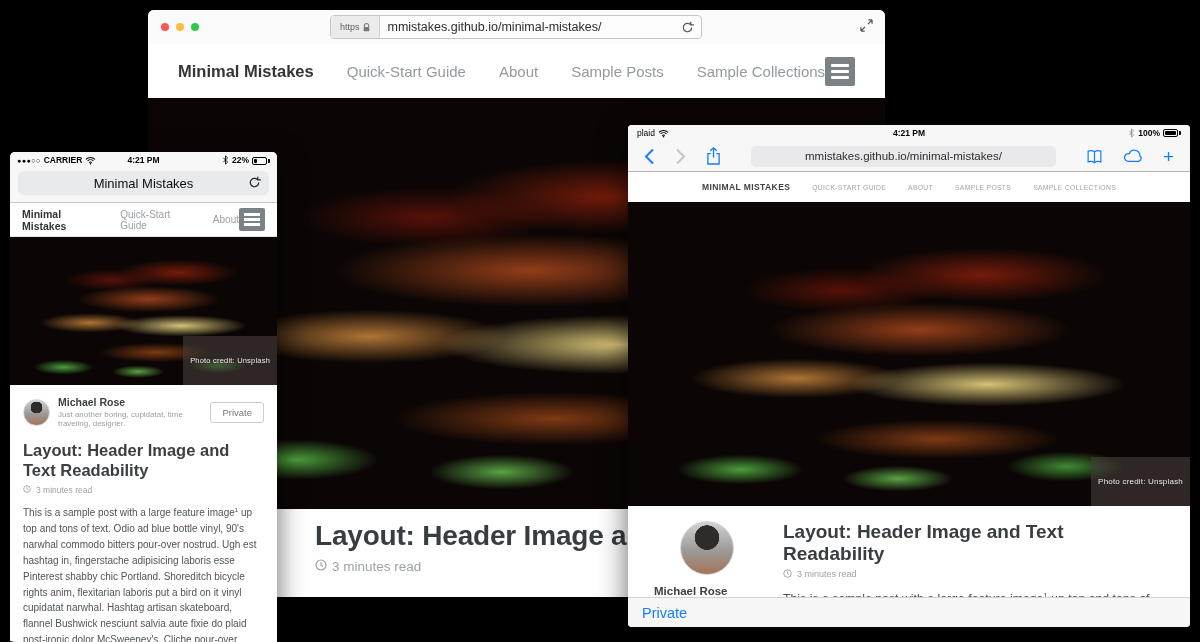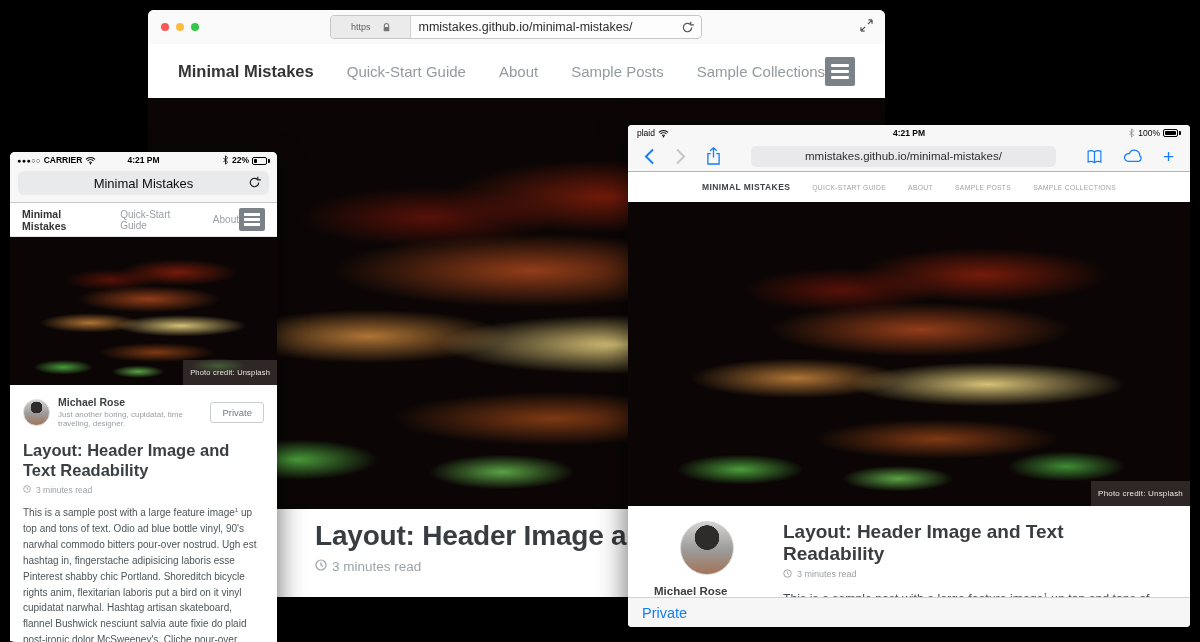--- a/index.html
+++ b/index.html
@@ -13,38 +13,38 @@
     radial-gradient(ellipse 14% 6% at 48% 91%, rgba(104,190,80,.85), rgba(104,190,80,0) 70%),
     radial-gradient(ellipse 15% 7% at 78% 87%, rgba(70,155,58,.9), rgba(70,155,58,0) 70%),
     radial-gradient(ellipse 30% 9% at 55% 78%, rgba(146,66,22,.85), rgba(146,66,22,0) 72%),
     radial-gradient(ellipse 34% 10% at 64% 60%, rgba(225,204,124,.95), rgba(225,204,124,0) 72%),
     radial-gradient(ellipse 26% 9% at 30% 58%, rgba(193,128,58,.9), rgba(193,128,58,0) 72%),
     radial-gradient(ellipse 36% 12% at 52% 42%, rgba(158,66,26,.92), rgba(158,66,26,0) 74%),
     radial-gradient(ellipse 30% 12% at 63% 24%, rgba(122,28,10,.95), rgba(122,28,10,0) 74%),
     radial-gradient(ellipse 24% 10% at 38% 29%, rgba(94,18,8,.9), rgba(94,18,8,0) 72%),
     #0b0605;}
   .credit{position:absolute;right:0;bottom:0;background:rgba(70,62,58,.6);color:#e9e6e2;
-          font-size:8px;padding:8px 7px;letter-spacing:.2px;}
+          font-size:8px;padding:20px 7px;letter-spacing:.2px;}
 
   .meta{display:flex;align-items:flex-start;gap:5px;color:#9da3a7;}
   .avatar{border-radius:50%;background:
     radial-gradient(circle at 50% 30%, #2e2c2a 0 27%, rgba(0,0,0,0) 28%),
     linear-gradient(180deg,#d2d2d2 0%,#9c9a98 55%,#a37458 100%);
     border:1px solid #d8d8d8;}
 
   
   .desktop{position:absolute;left:148px;top:10px;width:737px;height:587px;background:#fff;
            border-radius:6px 6px 0 0;z-index:1;overflow:hidden;box-shadow:0 10px 34px rgba(0,0,0,.55);}
   .d-toolbar{height:34px;background:#fafafa;position:relative;}
   .lights{position:absolute;left:13px;top:13px;display:flex;gap:7px;}
   .light{width:8px;height:8px;border-radius:50%;}
   .d-urlbar{position:absolute;left:182px;top:5px;width:372px;height:24px;background:#fdfdfd;
             border:1px solid #c6c6c6;border-radius:4px;display:flex;align-items:center;overflow:hidden;}
-  .https-badge{display:flex;align-items:center;gap:12px;background:#ebebeb;border-right:1px solid #d2d2d2;
-               height:100%;padding:0 20px;font-size:9px;color:#5f5f5f;}
+  .https-badge{display:flex;align-items:center;gap:3px;background:#ebebeb;border-right:1px solid #d2d2d2;
+               height:100%;padding:0 9px;font-size:9px;color:#5f5f5f;}
   .d-url{font-size:12.5px;color:#2d2d2d;padding-left:8px;flex:1;white-space:nowrap;}
   .d-reload{margin-right:7px;color:#555;display:flex;}
   .d-expand{position:absolute;right:12px;top:9px;color:#5a5a5a;display:flex;}
   .d-nav{height:54px;display:flex;align-items:center;padding:0 36px 0 30px;background:#fff;}
   .d-brand{font-size:16.5px;font-weight:bold;color:#343434;white-space:nowrap;}
   .d-link{font-size:15px;color:#949a9e;margin-left:33px;white-space:nowrap;}
   .burger{margin-left:auto;width:30px;height:29px;background:#7a8288;border-radius:2px;border:0;
           display:flex;flex-direction:column;justify-content:center;align-items:center;gap:3px;cursor:pointer;}
   .burger i{display:block;width:18px;height:3px;background:#fff;border-radius:1px;}
   .d-photo{height:411px;}
@@ -91,21 +91,21 @@
   .p-toolbar{position:absolute;left:0;right:0;bottom:0;height:32px;background:rgba(247,247,248,.97);
              border-top:1px solid #c9c9c9;display:flex;align-items:center;justify-content:space-between;padding:0 22px;}
   .tb-btn{background:none;border:0;padding:0;display:flex;cursor:pointer;}
 
   
   .ipad{position:absolute;left:628px;top:125px;width:562px;height:502px;background:#fff;border-radius:4px;
         z-index:2;overflow:hidden;box-shadow:0 10px 30px rgba(0,0,0,.6);}
   .t-status{height:16px;background:#f7f7f7;display:flex;align-items:center;padding:0 9px;
             font-size:8.5px;color:#000;position:relative;}
   .t-time{position:absolute;left:50%;transform:translateX(-50%);font-weight:bold;}
-  .t-right{margin-left:auto;display:flex;align-items:center;gap:3px;font-size:8.5px;}
+  .t-right{margin-left:auto;display:flex;align-items:center;gap:3px;font-size:8.5px;font-weight:bold;}
   .t-toolbar{height:31px;background:#f7f7f8;border-bottom:1px solid #b5b5b7;display:flex;align-items:center;padding:0 16px;}
   .t-field{flex:1;height:21px;background:#e9e9eb;border-radius:5px;margin:0 30px;display:flex;
            align-items:center;justify-content:center;font-size:11.5px;color:#2e2e2e;}
   .t-ic{background:none;border:0;padding:0;display:flex;cursor:pointer;}
   .t-ic + .t-ic{margin-left:20px;}
   .t-nav{height:30px;background:#fff;display:flex;align-items:center;justify-content:center;gap:22px;}
   .t-brand{font-size:8.5px;font-weight:bold;color:#3f4347;letter-spacing:.4px;}
   .t-link{font-size:6.8px;color:#a0a5a9;letter-spacing:.3px;}
   .t-photo{height:304px;}
   .t-content{display:flex;padding:15px 22px 0 26px;}

